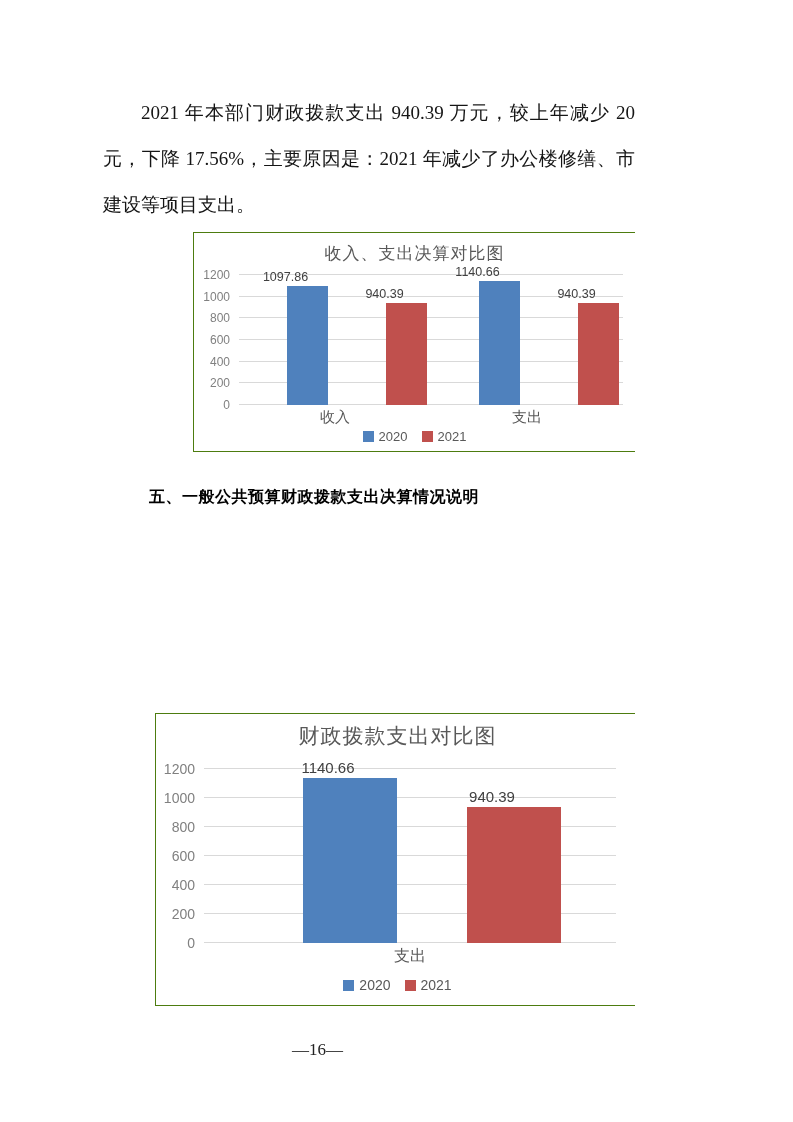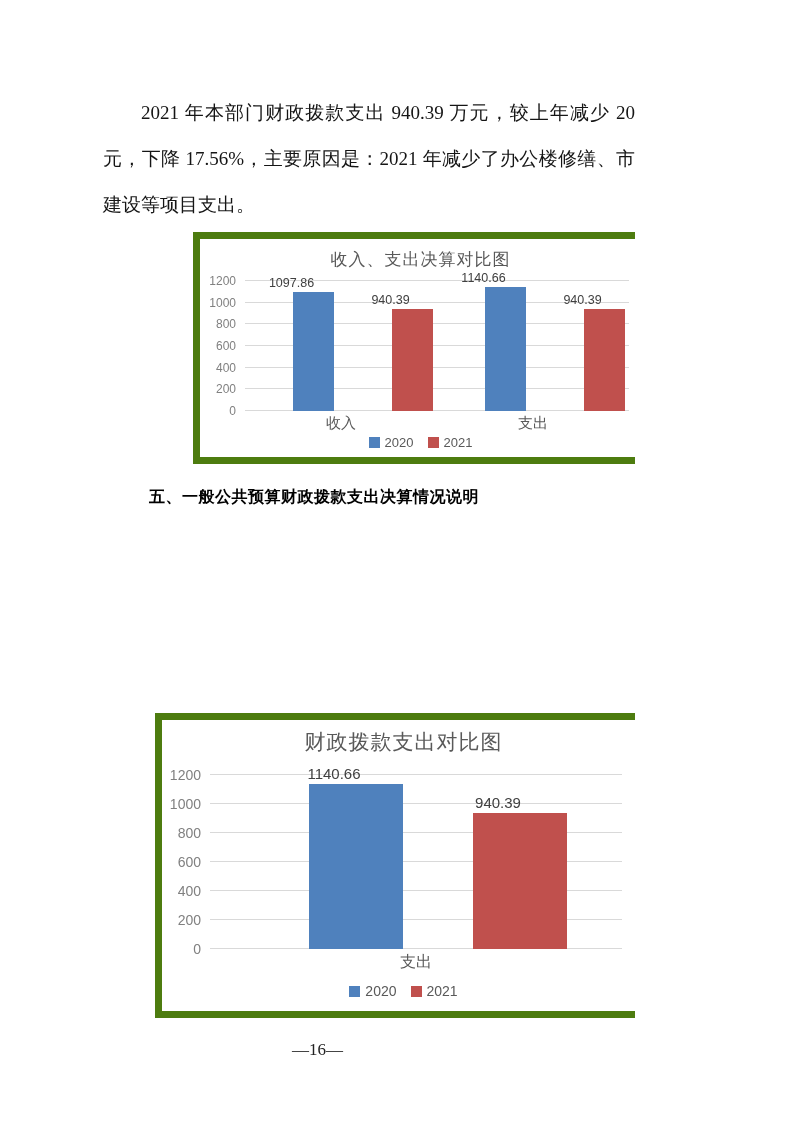--- a/index.html
+++ b/index.html
@@ -19,21 +19,21 @@
     font-size:16px; font-weight:bold; color:#000000; letter-spacing:0.5px;
   }
   .page-number {
     position:absolute; left:0; top:1040px; width:100%; text-align:center;
     font-size:17px; color:#222222;
   }
 
   
   figure.chart {
     position:absolute; margin:0; background:#ffffff;
-    border:7px solid #4d7c0f;
+    border:1px solid #4d7c0f;
     font-family:"Liberation Sans","DejaVu Sans",sans-serif;
   }
   .chart-title { text-align:center; color:#595959; letter-spacing:1px; }
   .chart1 { left:193px; top:232px; width:441px; height:218px; }
   .chart2 { left:155px; top:713px; width:483px; height:291px; }
   .chart1 .chart-title { margin-top:9px;  font-size:17px; }
   .chart2 .chart-title { margin-top:8px; font-size:21px; }
 
   .plot { position:absolute; }
   .chart1 .plot { left:45px; top:42px; width:384px; height:130px; }

